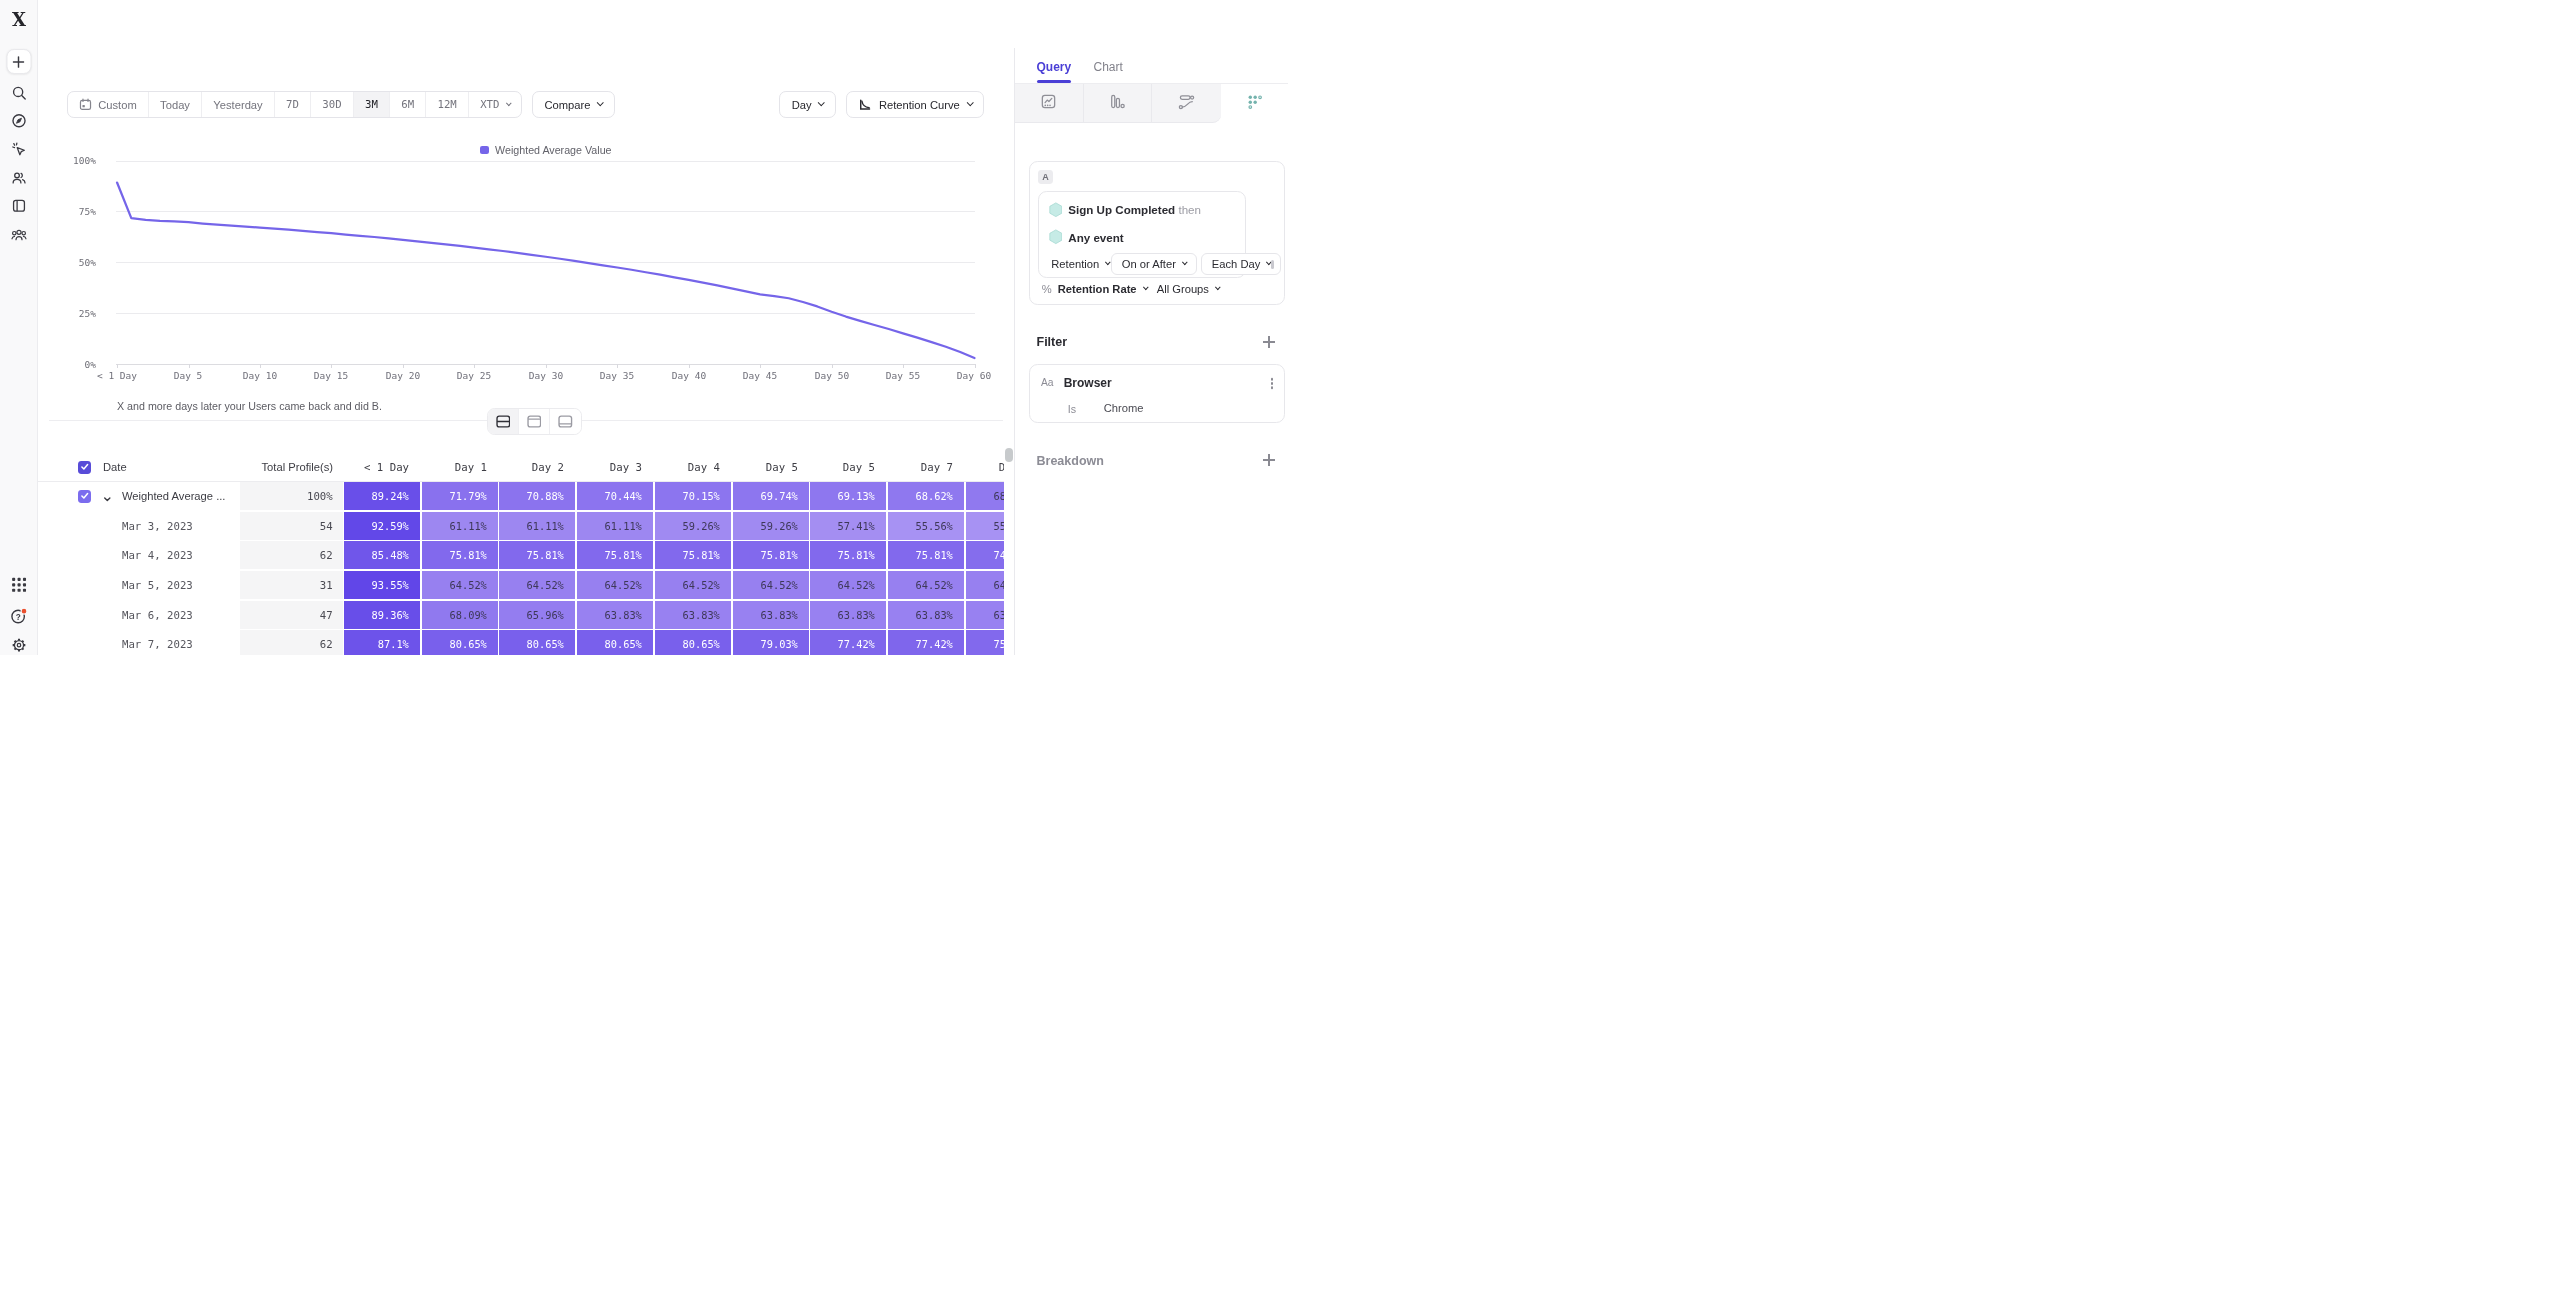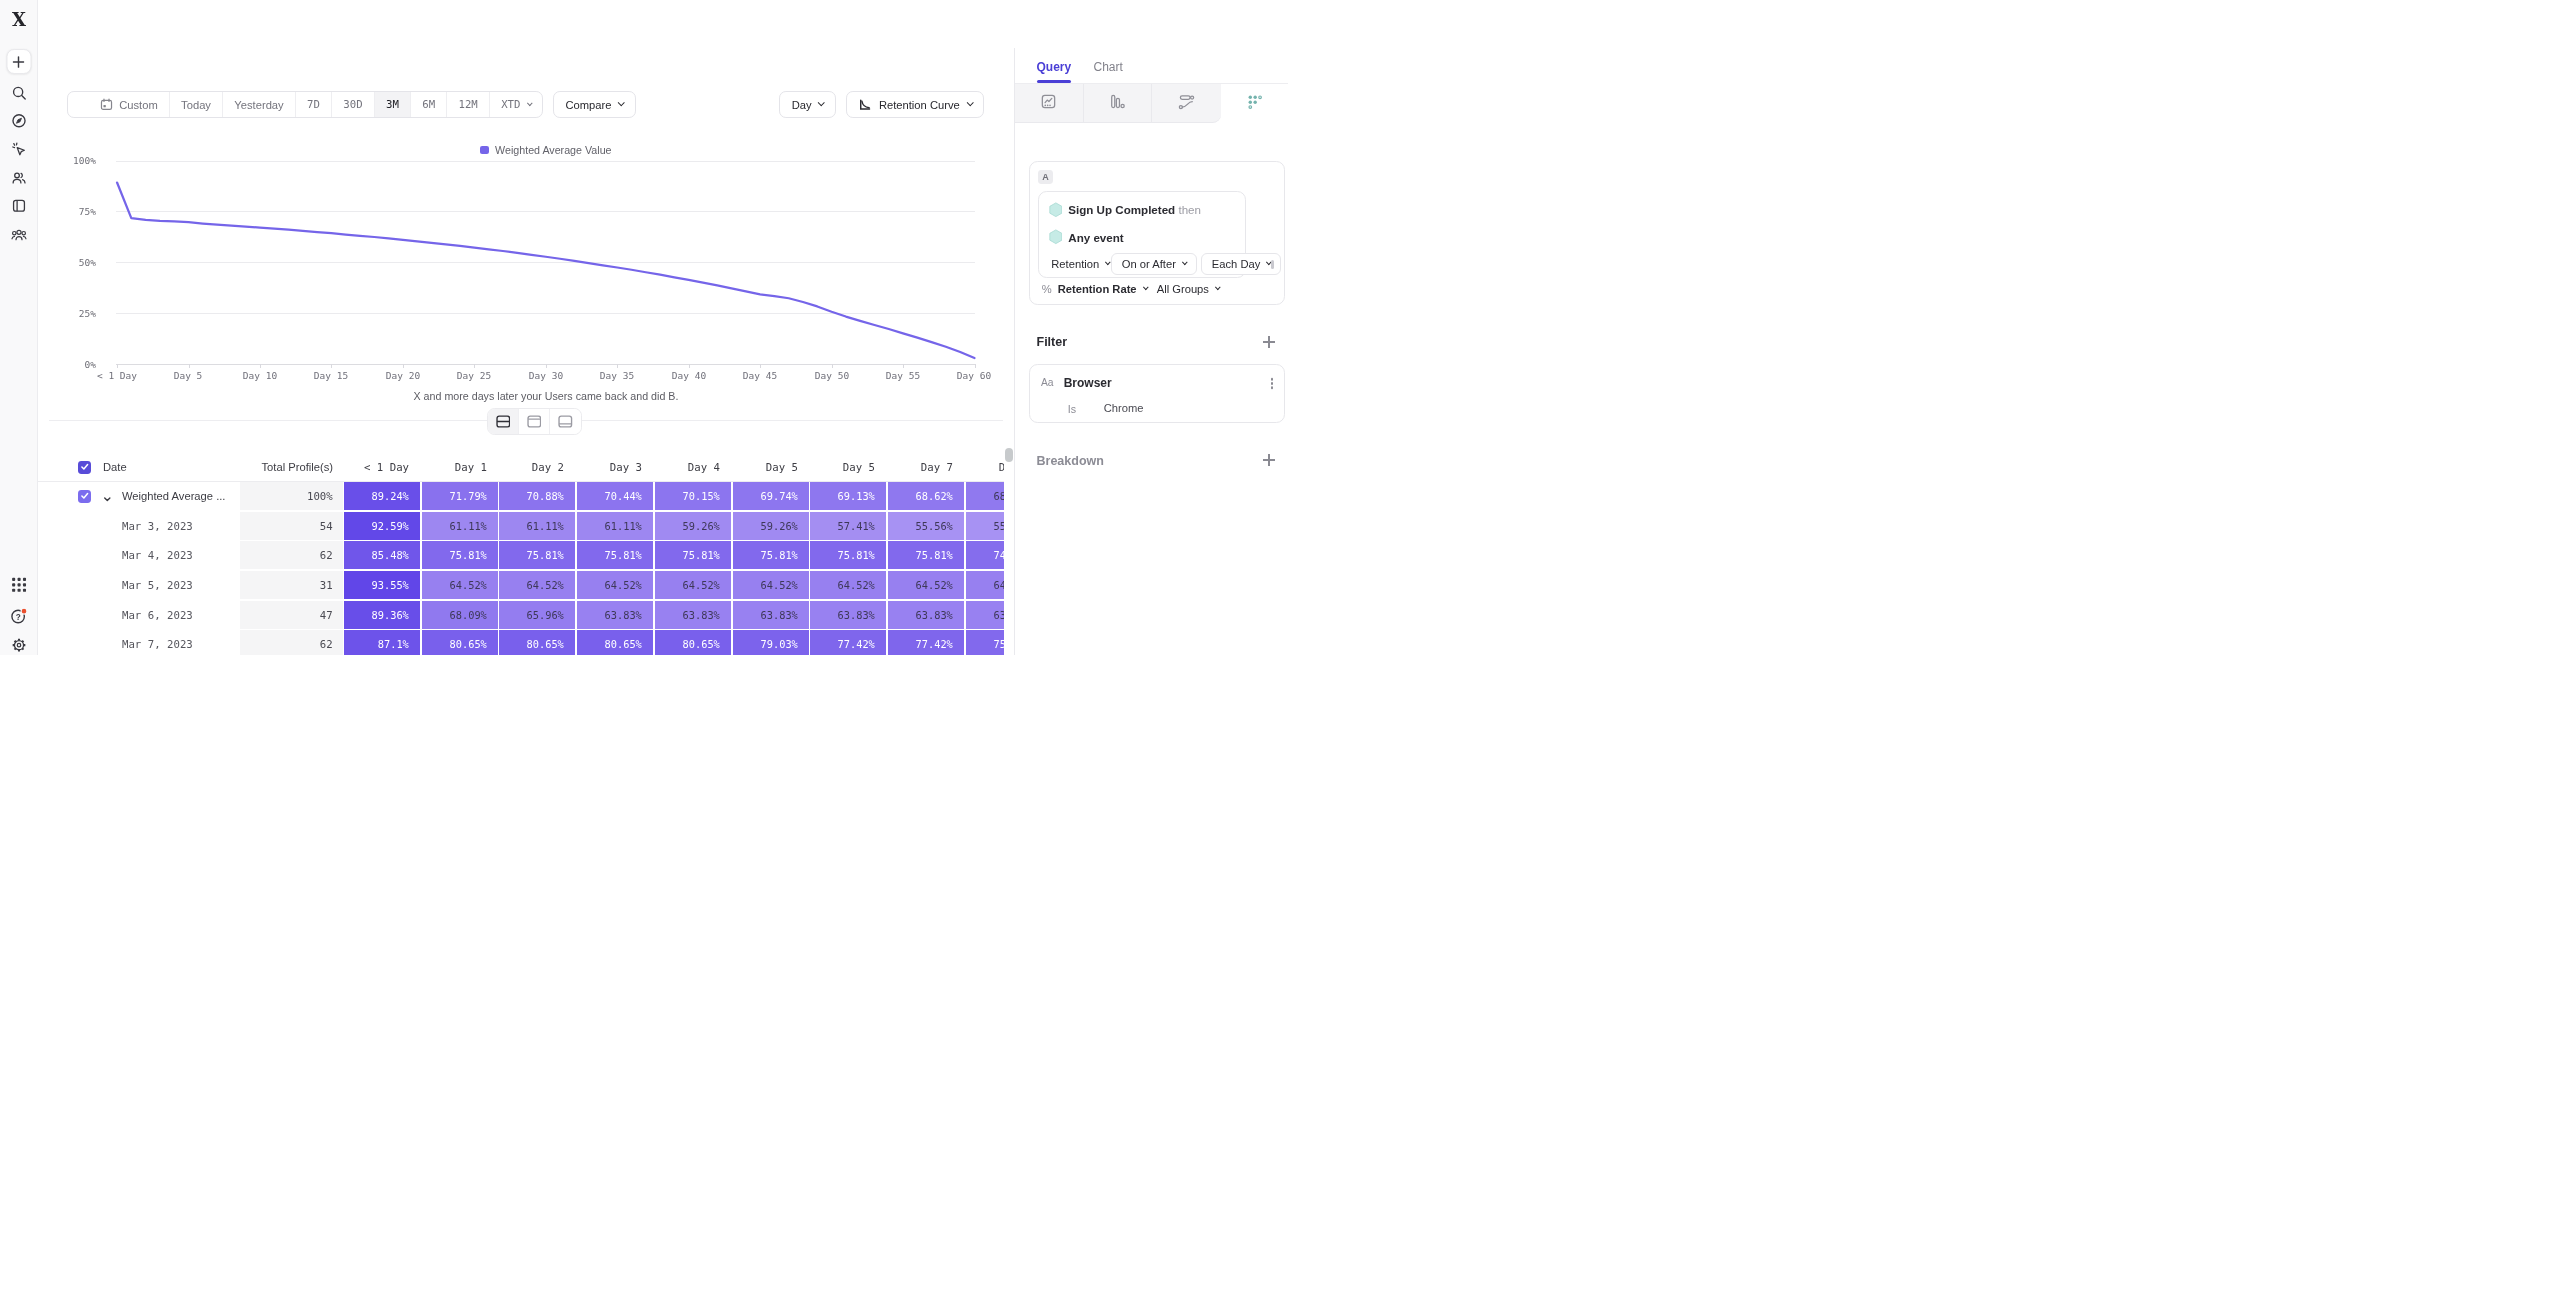--- a/index.html
+++ b/index.html
@@ -20,36 +20,36 @@
   .crumb-sec{font-size:12px;color:#87878f;}
   .crumb-sep{font-size:11.2px;color:#c3c3c9;margin:0 8.6px;}
   .crumb-cur{font-size:12px;color:#35353b;font-weight:bold;}
   .hdots{width:3px;height:3px;border-radius:50%;background:#3a3a41;box-shadow:-5.2px 0 0 #3a3a41,5.2px 0 0 #3a3a41;}
   .vdiv{width:0.9px;height:20.6px;background:#e7e7ea;margin:0 15.5px 0 17px;}
   #save-btn{height:25px;padding:0 29px;border:none;border-radius:6.9px;color:#fff;font-size:11.6px;font-family:"Liberation Sans",sans-serif;cursor:pointer;}
 
   
   #main{position:absolute;left:38px;top:48px;width:976px;height:607px;background:#fff;}
   #toolbar{position:absolute;left:29px;right:30px;top:43px;height:27px;display:flex;align-items:center;}
-  .chip-group{display:flex;border:0.9px solid #e4e4e9;border-radius:6.9px;overflow:hidden;background:#fff;height:27px;padding-left:21px;}
+  .chip-group{display:flex;border:0.9px solid #e4e4e9;border-radius:6.9px;overflow:hidden;background:#fff;height:27px;}
   .chip{padding:0 11.2px;font-size:11.2px;color:#74747d;display:flex;align-items:center;gap:6px;border-right:0.9px solid #eeeef1;cursor:pointer;white-space:nowrap;}
   .chip:last-child{border-right:none;}
   .chip.active{background:#f3f3f5;color:#222228;}
   .btn-outline{display:flex;align-items:center;gap:6.9px;border:0.9px solid #e4e4e9;border-radius:6.9px;height:27px;padding:0 11.2px;font-size:11.2px;color:#28282e;background:#fff;cursor:pointer;white-space:nowrap;}
   .chev{width:5.2px;height:5.2px;border-right:1.3px solid currentColor;border-bottom:1.3px solid currentColor;transform:rotate(45deg) translateY(-0.9px);display:inline-block;flex:none;margin-top:-1.7px;}
   .chev.sm{width:4.3px;height:4.3px;}
   #legend{position:absolute;left:79px;top:96px;width:858px;display:flex;justify-content:center;align-items:center;gap:6px;cursor:pointer;}
   #legend-swatch{width:8.6px;height:8.6px;border-radius:2.1px;}
   #legend-label{font-size:10.7px;color:#62626a;}
   .gridline{position:absolute;height:0.9px;background:#ebebee;}
   .gridline.axis{background:#dcdce0;}
   .ylab{position:absolute;left:6px;width:52px;text-align:right;font-size:9.5px;color:#6e6e76;}
   .xtick{position:absolute;width:0.9px;height:4.3px;background:#d9d9de;top:316px;}
   .xlab{position:absolute;top:322px;width:72px;text-align:center;font-size:9.5px;color:#70707a;}
-  #axis-note{position:absolute;left:79px;top:342px;width:858px;text-align:center;font-size:10.7px;color:#5c5c63;}
+  #axis-note{position:absolute;left:79px;top:352px;width:858px;text-align:left;font-size:10.7px;color:#5c5c63;}
   #toggle-line{position:absolute;left:11.2px;width:954px;top:372px;height:0.9px;background:#ededf0;}
   #lt-group{position:absolute;left:449px;top:360px;display:flex;border:0.9px solid #ebebee;border-radius:7.7px;overflow:hidden;background:#fff;}
   .lt{width:31px;height:25px;border-right:0.9px solid #efeff2;display:grid;place-items:center;cursor:pointer;background:#fff;}
   .lt:last-child{border-right:none;}
   .lt.active{background:#f3f3f5;}
   #table-area{position:absolute;left:0;top:410px;width:966px;height:197px;overflow:hidden;}
   .th{position:absolute;font-size:11.2px;color:#3d3d44;white-space:nowrap;}
   .cell{position:absolute;font-size:10.3px;display:flex;align-items:center;justify-content:flex-end;padding-right:11.2px;}
   .rowlab{position:absolute;font-size:10.7px;color:#55555c;white-space:nowrap;display:flex;align-items:center;}
   .cb{position:absolute;width:13px;height:13px;border-radius:3.4px;display:grid;place-items:center;cursor:pointer;}

